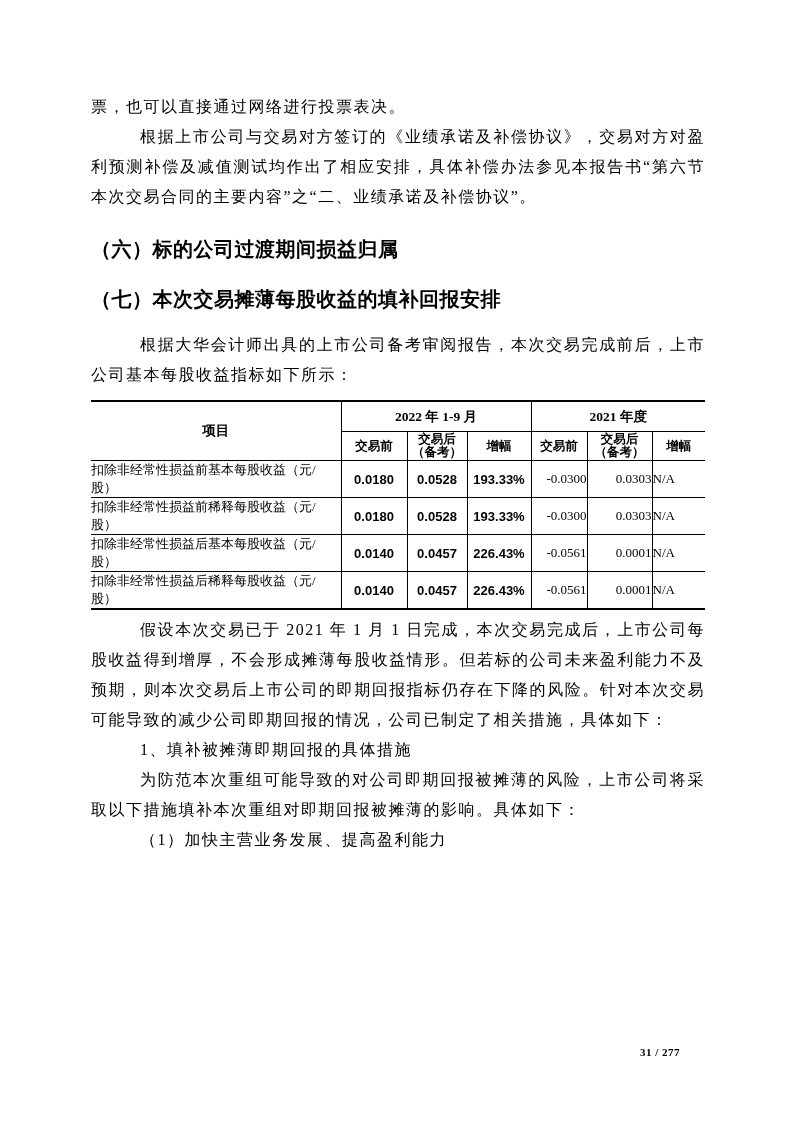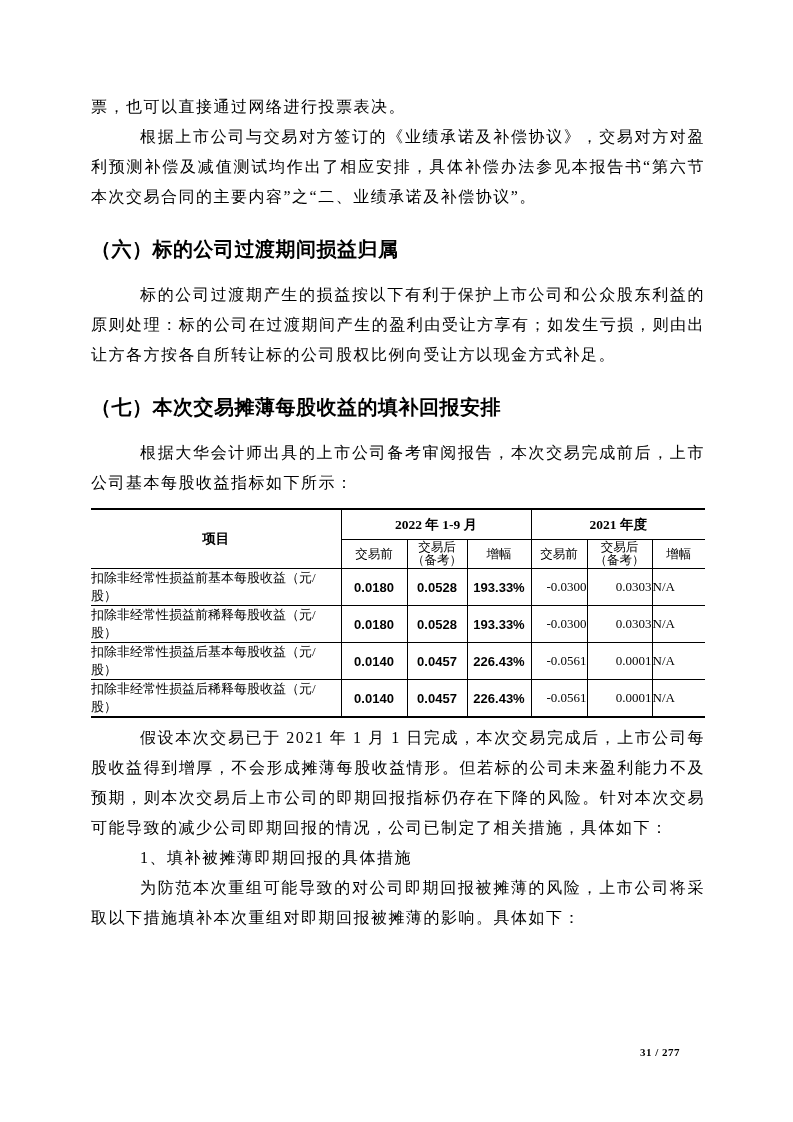--- a/index.html
+++ b/index.html
@@ -49,21 +49,21 @@
     table-layout: fixed;
   }
   table.eps th, table.eps td {
     border: 1px solid #000;
     vertical-align: middle;
     padding: 0;
   }
   table.eps th:first-child, table.eps td:first-child { border-left: none; }
   table.eps th:last-child,  table.eps td:last-child  { border-right: none; }
   tr.group-row th { height: 29px; font-size: 13.5px; font-weight: 700; text-align: center; }
-  tr.sub-row th { height: 25px; font-size: 12.5px; line-height: 13px; font-weight: 400; text-align: center; padding: 1px; }
+  tr.sub-row th { height: 25px; font-size: 12.5px; line-height: 13px; font-weight: 700; text-align: center; padding: 1px; }
   th.item-head { font-size: 13.5px; font-weight: 700; text-align: center; }
   tbody.rows td { height: 25px; font-size: 13px; }
   td.label { font-size: 12.5px; text-align: left; padding-left: 6px; }
   td.c22 { font-family: "Liberation Sans", "DejaVu Sans", sans-serif; font-weight: 700; text-align: center; }
   td.c21 { text-align: right; padding-right: 5px; }
   td.cna { text-align: left; }
 
   .pager {
     position: absolute;
     top: 1016px; right: 118px;
@@ -78,21 +78,20 @@
 <body>
 
 <div class="page">
   <div class="content">
 
     <p class="body noindent">票，也可以直接通过网络进行投票表决。</p>
 
     <p class="body">根据上市公司与交易对方签订的《业绩承诺及补偿协议》，交易对方对盈利预测补偿及减值测试均作出了相应安排，具体补偿办法参见本报告书“第六节 本次交易合同的主要内容”之“二、业绩承诺及补偿协议”。</p>
 
     <h2 class="sec">（六）标的公司过渡期间损益归属</h2>
-    <p class="body">标的公司过渡期产生的损益按以下有利于保护上市公司和公众股东利益的原则处理：标的公司在过渡期间产生的盈利由受让方享有；如发生亏损，则由出让方各方按各自所转让标的公司股权比例向受让方以现金方式补足。</p>
 
     <h2 class="sec">（七）本次交易摊薄每股收益的填补回报安排</h2>
     <p class="body">根据大华会计师出具的上市公司备考审阅报告，本次交易完成前后，上市公司基本每股收益指标如下所示：</p>
 
     <table class="eps">
       <colgroup>
         <col style="width:250px">
           <col style="width:66px">
           <col style="width:60px">
           <col style="width:64px">
@@ -151,17 +150,18 @@
           <td class="c21">-0.0561</td>
           <td class="c21">0.0001</td>
           <td class="cna">N/A</td>
         </tr>
       </tbody>
     </table>
 
     <p class="body">假设本次交易已于 2021 年 1 月 1 日完成，本次交易完成后，上市公司每股收益得到增厚，不会形成摊薄每股收益情形。但若标的公司未来盈利能力不及预期，则本次交易后上市公司的即期回报指标仍存在下降的风险。针对本次交易可能导致的减少公司即期回报的情况，公司已制定了相关措施，具体如下：</p>
     <p class="body sub1">1、填补被摊薄即期回报的具体措施</p>
     <p class="body p-after2">为防范本次重组可能导致的对公司即期回报被摊薄的风险，上市公司将采取以下措施填补本次重组对即期回报被摊薄的影响。具体如下：</p>
+    <p class="body sub2">（1）加快主营业务发展、提高盈利能力</p>
 
   </div>
 
   <div class="pager">31 / 277</div>
 </div>
 
 </body></html>

